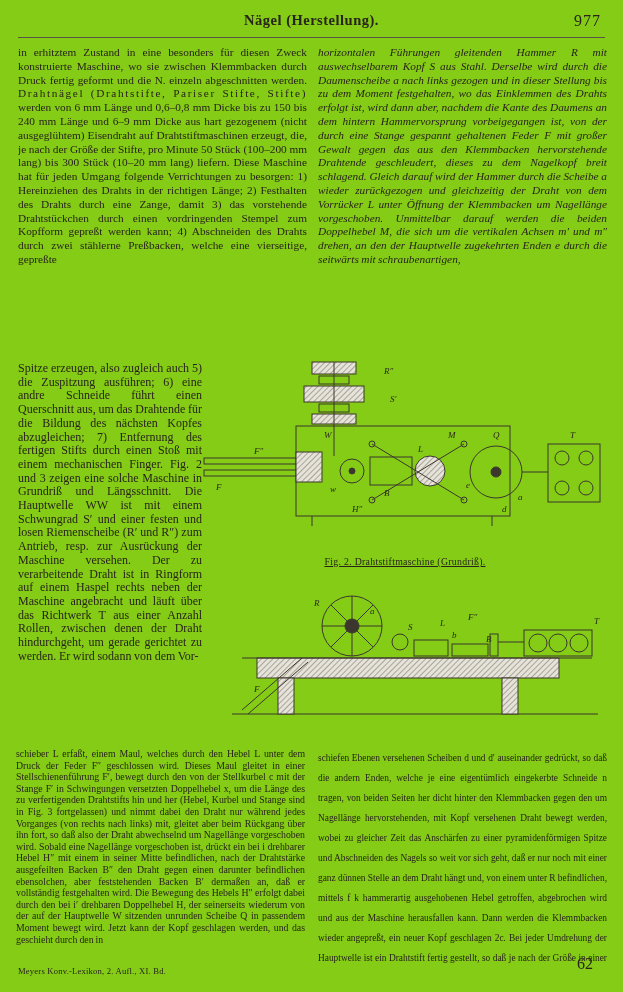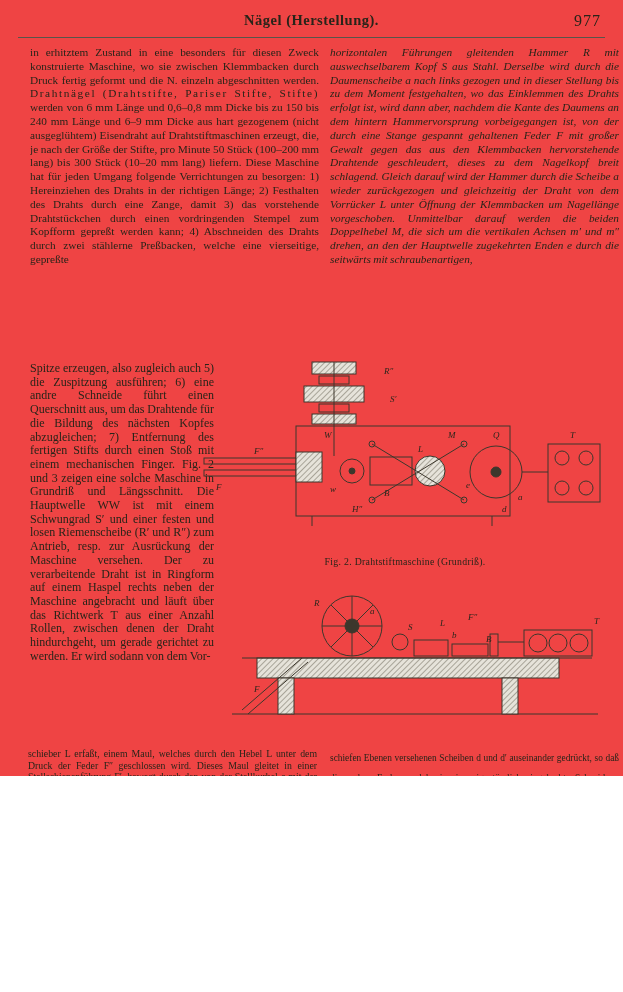--- a/index.html
+++ b/index.html
@@ -1,36 +1,36 @@
 <!DOCTYPE html>
 <html lang="de"><head>
 <meta charset="utf-8">
 <style>
   * { margin:0; padding:0; box-sizing:border-box; }
   html,body { width:623px; height:992px; }
   body { font-family:"Liberation Serif", serif; }
-  .page { position:relative; width:623px; height:776px; background:#ef4444; color:#282419; overflow:hidden; }
+  .page { position:relative; width:623px; height:992px; background:#84cc16; color:#282419; overflow:hidden; }
 
   .running-head { position:absolute; top:11px; left:18px; right:18px; height:24px; text-align:center; }
   .head-title { display:inline-block; font-size:14.5px; font-weight:bold; letter-spacing:0.5px; }
   .page-num { position:absolute; right:4px; top:1px; font-size:16px; letter-spacing:1px; }
   .head-rule { position:absolute; top:37px; left:18px; right:18px; border-top:1px solid #59544a; }
 
-  .seg { position:absolute; text-align:justify; overflow:hidden; hyphens:auto; -webkit-hyphens:auto; word-spacing:-0.4px;margin-left:12px; }
+  .seg { position:absolute; text-align:justify; overflow:hidden; hyphens:auto; -webkit-hyphens:auto; word-spacing:-0.4px; }
   .seg-lt { left:18px;  top:46px;  width:289px; height:314px; font-size:11.3px; line-height:13.8px; }
   .seg-ln { left:18px;  top:362px; width:184px; height:384px; font-size:12px; line-height:13.7px; }
   .seg-lb { left:16px;  top:748px; width:289px; height:218px; font-size:9.8px;  line-height:11.6px; }
   .seg-rt { left:318px; top:46px;  width:289px; height:314px; font-size:11.3px; line-height:13.8px;font-style:italic; }
   .seg-rb { left:318px; top:748px; width:289px; height:220px; font-size:9.4px;  line-height:20px; }
   .sperr { letter-spacing:1.6px; }
 
   .figure { position:absolute; text-align:center; }
   .fig2 { left:202px; top:360px; width:406px; height:212px; }
   .fig3 { left:202px; top:582px; width:406px; height:162px; }
-  .fig-caption { font-size:9.8px; margin-top:2px; letter-spacing:0.3px; }
+  .fig-caption { font-size:9.8px; margin-top:2px; letter-spacing:0.3px;text-decoration:underline; }
   .fl { font-family:"Liberation Serif", serif; font-style:italic; font-size:9px; fill:#2b261c; }
 
   .footer-imprint { position:absolute; left:18px; top:966px; font-size:8.6px; letter-spacing:0.2px; }
   .sheet-num { position:absolute; right:30px; top:955px; font-size:16px; }
 </style>
 </head>
 <body>
 
 <div class="page">
 

